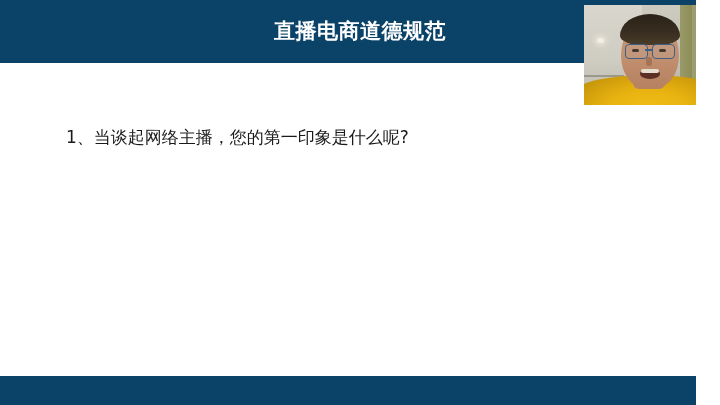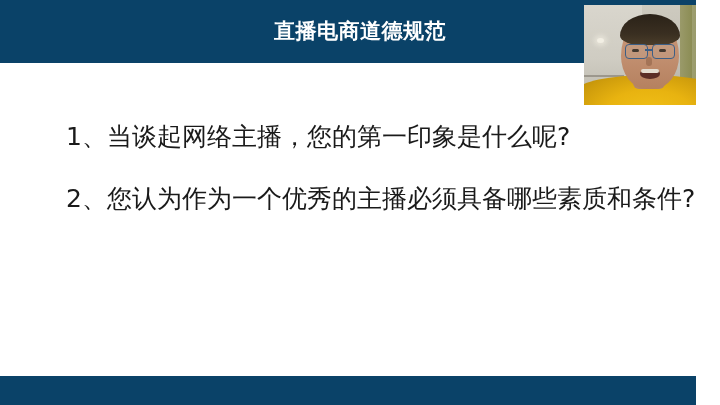--- a/index.html
+++ b/index.html
@@ -42,21 +42,21 @@
 
   
   #question-list {
     position: absolute;
     left: 66px;
     top: 106px;
     width: 630px;
   }
   .question-line {
     color: #1a1a1a;
-    font-size: 25px;
+    font-size: 17px;
     line-height: 62px;
     height: 62px;
     white-space: nowrap;
     letter-spacing: 0px;
   }
 
   
   #right-rule {
     position: absolute;
     left: 713px;
@@ -180,21 +180,20 @@
 <body>
 
 <div id="slide">
 
   <div id="title-banner">
     <div id="title-text">直播电商道德规范</div>
   </div>
 
   <div id="question-list">
     <div class="question-line">1、当谈起网络主播，您的第一印象是什么呢?</div>
-    <div class="question-line">2、您认为作为一个优秀的主播必须具备哪些素质和条件?</div>
   </div>
 
   <div id="right-rule"></div>
 
   <div id="bottom-bar"></div>
 
   <div id="webcam">
     <div class="cam-layer" id="cam-wall"></div>
     <div class="cam-layer" id="cam-backwall"></div>
     <div class="cam-layer" id="cam-curtain"></div>

